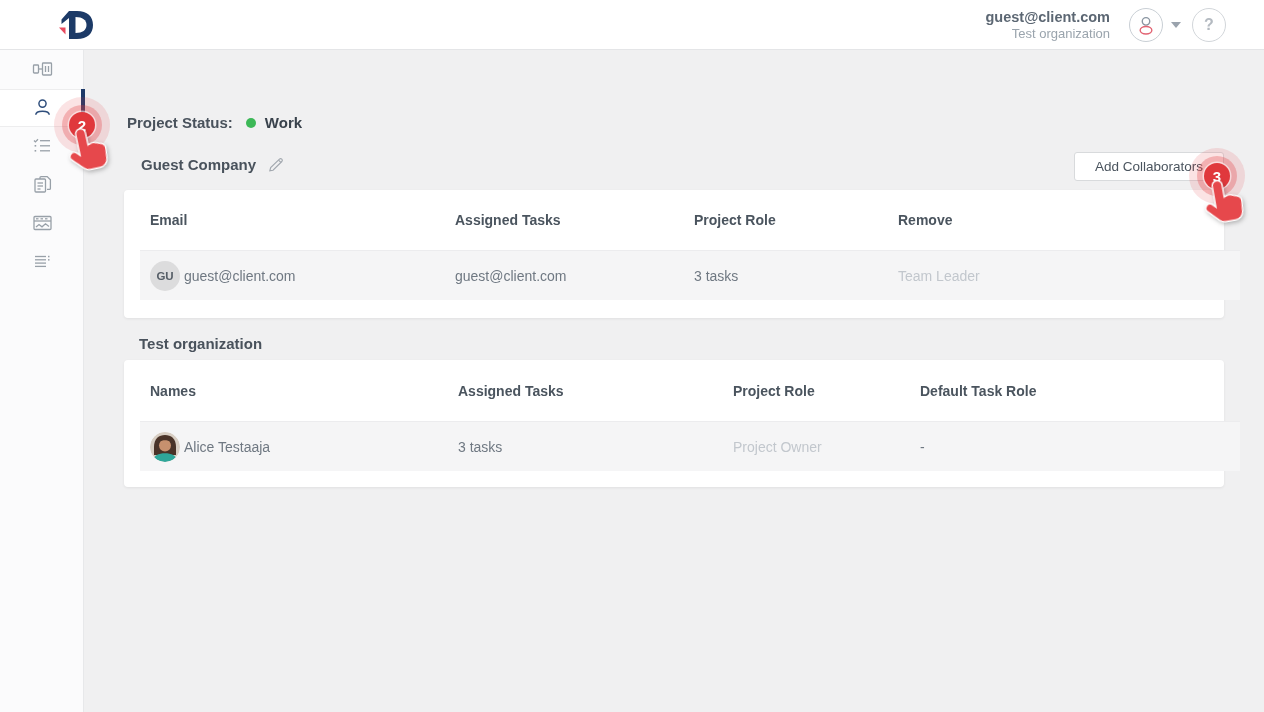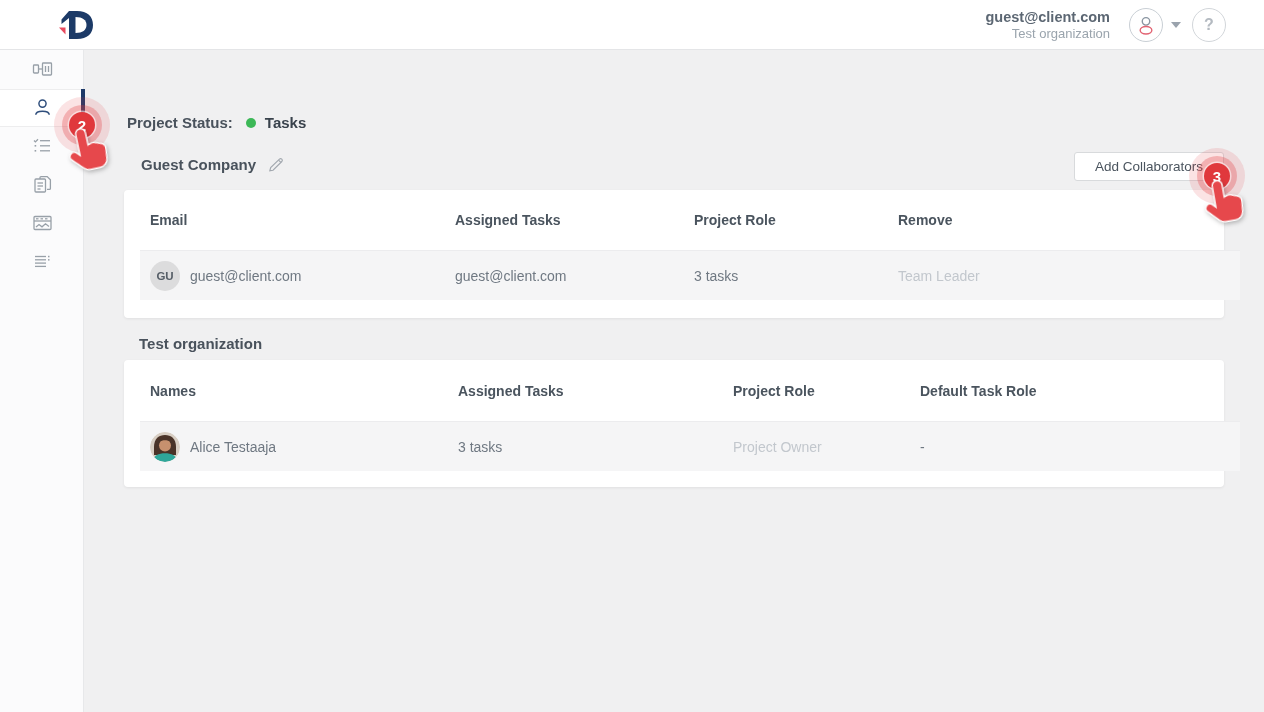--- a/index.html
+++ b/index.html
@@ -43,21 +43,21 @@
   .tbl { position:absolute; left:16px; right:14px; }
   .grid1 { display:grid; grid-template-columns:305px 239px 204px 190px 1fr; }
   .grid2 { display:grid; grid-template-columns:308px 275px 187px 1fr; }
   .thead1 { top:0; height:60px; align-items:center; }
   .thead2 { top:0; height:61px; align-items:center; }
   .trow1 { top:60px; height:50px; align-items:center; background:#f5f5f6; border-top:1px solid #ececee; }
   .trow2 { top:61px; height:50px; align-items:center; background:#f5f5f6; border-top:1px solid #ececee; }
   .th { padding-left:10px; font-size:14px; font-weight:bold; color:#4a545e; }
   .td { padding-left:10px; font-size:14px; color:#6f7882; }
   .td.muted { color:#c2c7cd; }
-  .name-cell { display:flex; align-items:center; gap:10px; }
+  .name-cell { display:flex; align-items:center; gap:4px; }
   .avatar-initials { width:30px; height:30px; border-radius:50%; background:#dcdcdd; color:#555d66; font-size:11.5px; font-weight:bold; display:flex; align-items:center; justify-content:center; flex:none; }
   .avatar-photo { width:30px; height:30px; border-radius:50%; overflow:hidden; flex:none; }
 
   
   .pulse-badge { position:absolute; width:56px; height:56px; z-index:20; pointer-events:none; }
   .pulse-badge .ring-outer { position:absolute; inset:0; border-radius:50%; background:rgba(226,59,63,0.14); }
   .pulse-badge .ring-mid { position:absolute; inset:8px; border-radius:50%; background:rgba(226,59,63,0.30); }
   .pulse-badge .num { position:absolute; inset:15px; border-radius:50%; background:#e0383c; color:#fff; font-size:15px; font-weight:bold; display:flex; align-items:center; justify-content:center; box-shadow:0 0 0 1.5px rgba(255,255,255,0.55); }
   .hand { position:absolute; z-index:21; pointer-events:none; filter:drop-shadow(1px 2px 2px rgba(0,0,0,0.25)); }
 </style>
@@ -145,21 +145,21 @@
         <rect x="16" y="3.8" width="1.5" height="1.5" fill="#98a0a8" stroke="none"></rect>
         <rect x="16" y="7.1" width="1.5" height="1.5" fill="#98a0a8" stroke="none"></rect>
       </svg>
     </div>
   </nav>
 
 
   <div class="status-row">
     <span class="status-label">Project Status:</span>
     <span class="status-dot"></span>
-    <span class="status-value">Tasks</span>
+    <span class="status-value">Work</span>
   </div>
 
   <div class="section-row">
     <span class="section-title">Guest Company</span>
     <span class="edit-icon">
       <svg width="17" height="17" viewBox="0 0 18 18" fill="none" stroke="#a2a8af" stroke-width="1.2">
         <path d="M3 15.6 l0.9-3.4 L13.2 3.3 a1.7 1.7 0 0 1 2.4 0 l0.1 0.1 a1.7 1.7 0 0 1 0 2.4 L6.4 15.1 Z"></path>
         <line x1="12.2" y1="4.3" x2="14.7" y2="6.8"></line>
       </svg>
     </span>

